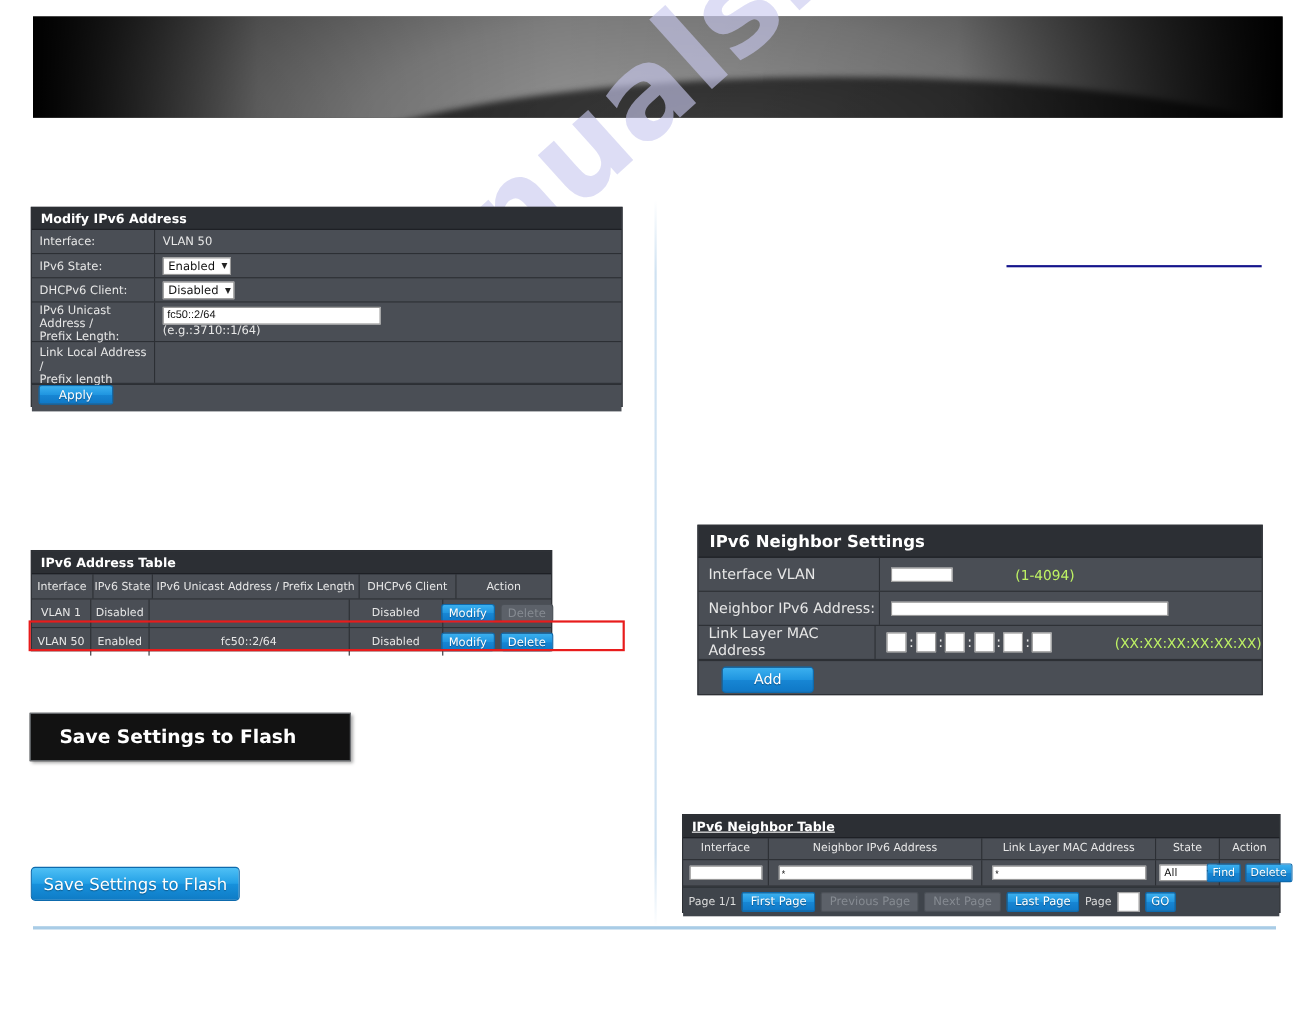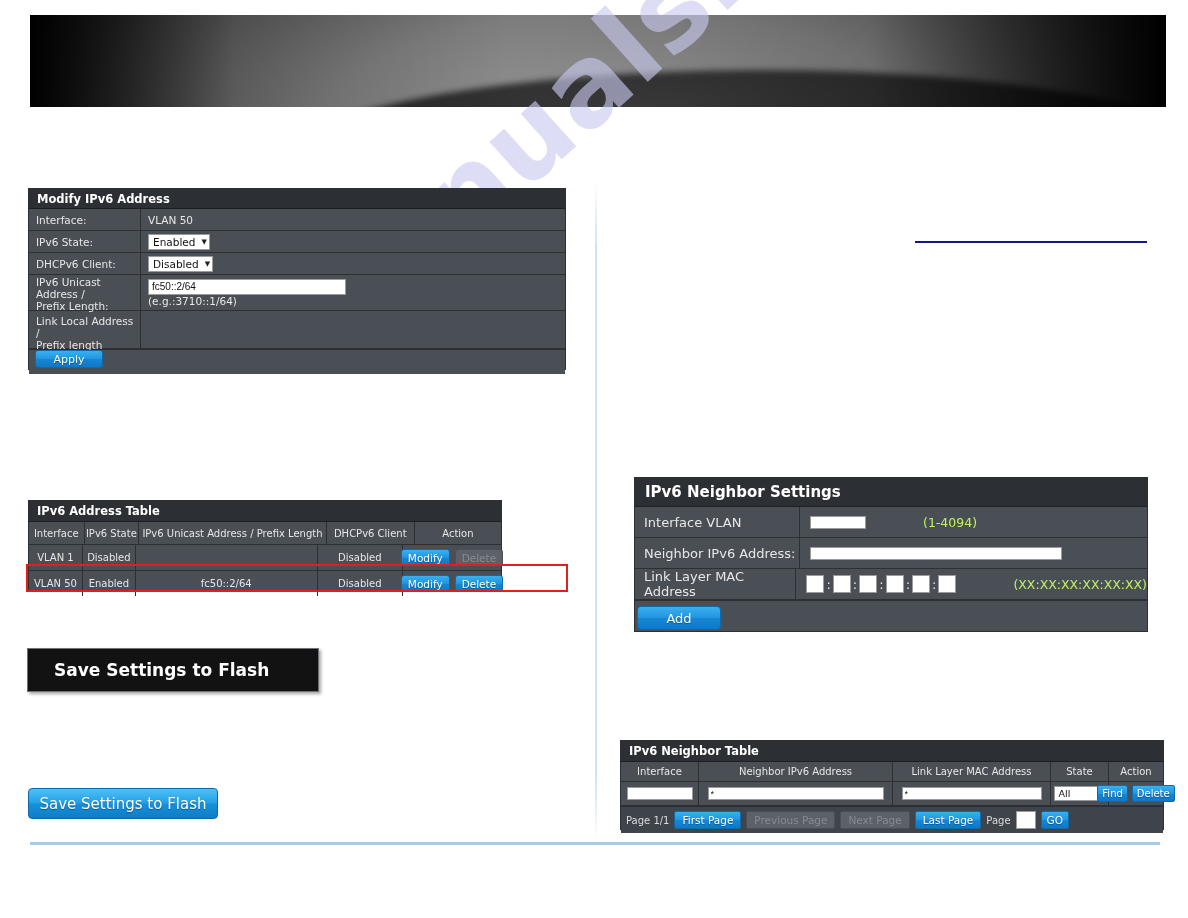--- a/index.html
+++ b/index.html
@@ -141,32 +141,32 @@
     display:flex;align-items:center;justify-content:center;
     text-shadow:0 1px 1px rgba(0,0,0,.35);
   }
 
   
   #nbr-settings{left:634px;top:477px;width:514px;height:155px;}
   #nbr-settings .panel-title{height:28px;font-size:15px;padding-left:10px;}
   #nbr-settings .row{height:30px;}
   #nbr-settings .lbl{width:165px;font-size:13px;padding-left:9px;border-right:1px solid #2c2f34;}
   #nbr-settings .val{font-size:13px;padding-left:10px;gap:9px;}
-  #nbr-settings .addbar{height:34px;display:flex;align-items:center;padding-left:2px;border-top:1px solid #2c2f34;}
+  #nbr-settings .addbar{height:34px;display:flex;align-items:center;padding-left:21px;border-top:1px solid #2c2f34;}
   #nbr-settings .addbar .btn-blue{width:82px;height:22px;font-size:13px;border-radius:4px;}
   .vlan-input{width:56px;height:17px;}
   .nbr-input{width:252px;height:15px;}
   .mac-cell{width:16px;height:16px;background:#fff;border:1px solid #9a9a9a;display:inline-block;}
   .mac-sep{color:#e7e7e7;font-size:13px;margin:0 2px;}
   .mac-wrap{display:flex;align-items:center;}
   .fmt{font-size:12.5px;color:#bef264;margin-left:48px;}
 
   
   #nbr-table{left:620px;top:740px;width:544px;height:90px;}
-  #nbr-table .panel-title{height:20px;font-size:11.5px;padding-left:8px;}
+  #nbr-table .panel-title{height:20px;font-size:11.5px;padding-left:8px;text-decoration:underline;}
   #nbr-table .t-row{display:flex;border-bottom:1px solid #2c2f34;}
   #nbr-table .th,#nbr-table .td{
     box-sizing:border-box;border-right:1px solid #2c2f34;
     display:flex;align-items:center;justify-content:center;
     color:#e7e7e7;font-size:10px;text-align:center;
   }
   #nbr-table .th{height:19px;}
   #nbr-table .td{height:23px;gap:4px;}
   #nbr-table .th:last-child,#nbr-table .td:last-child{border-right:none;}
   .n-iface{width:78px;} .n-addr{width:194px;} .n-mac{width:158px;}

